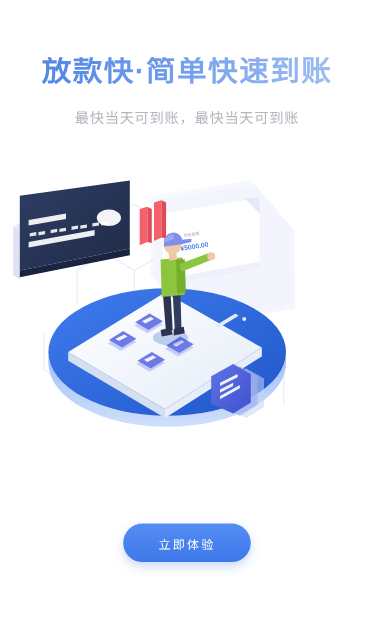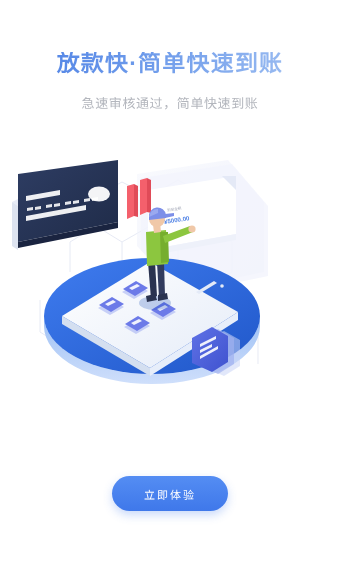--- a/index.html
+++ b/index.html
@@ -26,21 +26,21 @@
     align-items: center;
   }
 
   
   .headings {
     width: 100%;
     text-align: center;
     margin-top: 52px;
   }
   .title {
-    font-size: 23px;
+    font-size: 27px;
     font-weight: bold;
     letter-spacing: 1.2px;
     line-height: 1;
     background-image: linear-gradient(95deg, #4a7ee4 0%, #6f9ceb 45%, #a8c6f3 100%);
     -webkit-background-clip: text;
     background-clip: text;
     color: transparent;
     -webkit-text-fill-color: transparent;
     white-space: nowrap;
   }
@@ -104,21 +104,21 @@
     font-family: "Liberation Sans", "DejaVu Sans", sans-serif;
   }
 </style>
 </head>
 <body>
 
 <div class="screen">
 
   <div class="headings">
     <div class="title">放款快·简单快速到账</div>
-    <div class="subtitle">急速审核通过，简单快速到账</div>
+    <div class="subtitle">最快当天可到账，最快当天可到账</div>
   </div>
 
   <div class="illustration-wrap">
     <svg viewBox="0 0 340 240" xmlns="http://www.w3.org/2000/svg" aria-hidden="true">
       <defs>
         <linearGradient id="discGrad" x1="0" y1="0" x2="1" y2="1">
           <stop offset="0%" stop-color="#3f7cef"></stop>
           <stop offset="100%" stop-color="#2057c9"></stop>
         </linearGradient>
         <linearGradient id="discSide" x1="0" y1="0" x2="0" y2="1">

